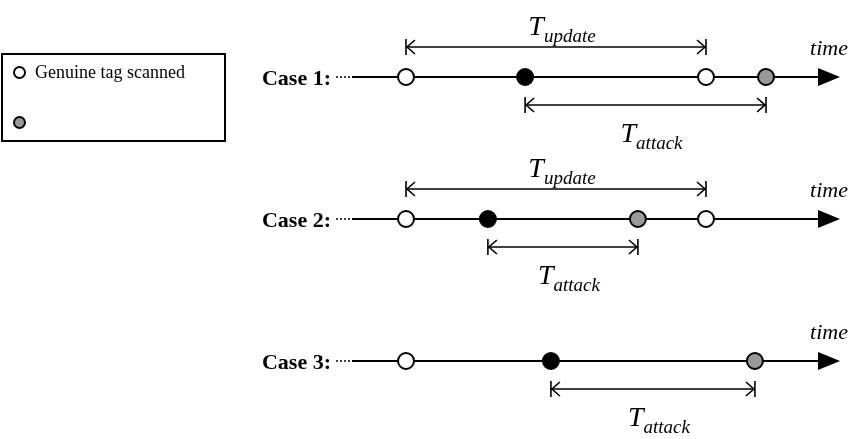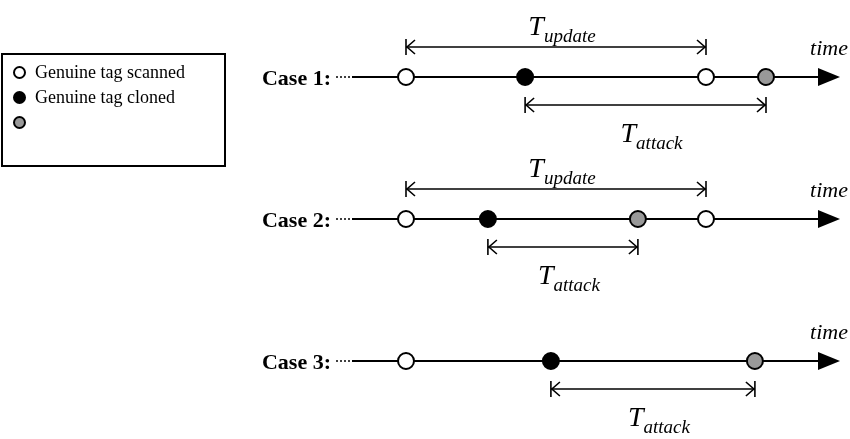--- a/index.html
+++ b/index.html
@@ -1,40 +1,36 @@
 <!DOCTYPE html>
 <html><head>
 <meta charset="utf-8">
 <style>
   html, body { margin: 0; padding: 0; background: #ffffff; }
   body { width: 850px; height: 439px; position: relative; overflow: hidden;
          font-family: "Liberation Serif", "DejaVu Serif", serif; color: #000; }
-  #legend { position: absolute; left: 1px; top: 53px; width: 225px; height: 114px;
+  #legend { position: absolute; left: 1px; top: 53px; width: 225px; height: 89px;
             border: 2px solid #000; box-sizing: border-box; background: #fff; }
   .legend-item { position: absolute; left: 10px; height: 22px; display: flex; align-items: center; }
   .legend-dot { width: 13px; height: 13px; border-radius: 50%; border: 2px solid #000;
                 box-sizing: border-box; margin-right: 9px; }
   .legend-label { font-size: 18px; white-space: nowrap; }
   svg { position: absolute; left: 0; top: 0; }
   .case-label { font-weight: bold; font-size: 22px; }
   .time-label { font-style: italic; font-size: 22px; }
   .T-label { font-style: italic; font-size: 28px; }
   .T-sub { font-style: italic; font-size: 19px; }
 </style>
 </head>
 <body>
 
 <div id="legend">
   <div class="legend-item" style="top:6px">
     <span class="legend-dot" style="background: rgb(255, 255, 255); border-color: rgb(0, 0, 0);"></span>
     <span class="legend-label">Genuine tag scanned</span>
-  </div>
-  <div class="legend-item" style="top:31px">
-    <span class="legend-dot" style="background: rgb(0, 0, 0); border-color: rgb(0, 0, 0);"></span>
-    <span class="legend-label">Genuine tag cloned</span>
   </div>
   <div class="legend-item" style="top:56px">
     <span class="legend-dot" style="background: rgb(153, 153, 153); border-color: rgb(0, 0, 0);"></span>
   </div>
 </div>
 
 <svg id="diagram" width="850" height="439" xmlns="http://www.w3.org/2000/svg">
     <g>
       <text x="331" y="85" text-anchor="end" class="case-label">Case 1:</text>
       <line x1="336" y1="77" x2="352" y2="77" stroke="#000" stroke-width="1.6" stroke-dasharray="2,2"></line>

